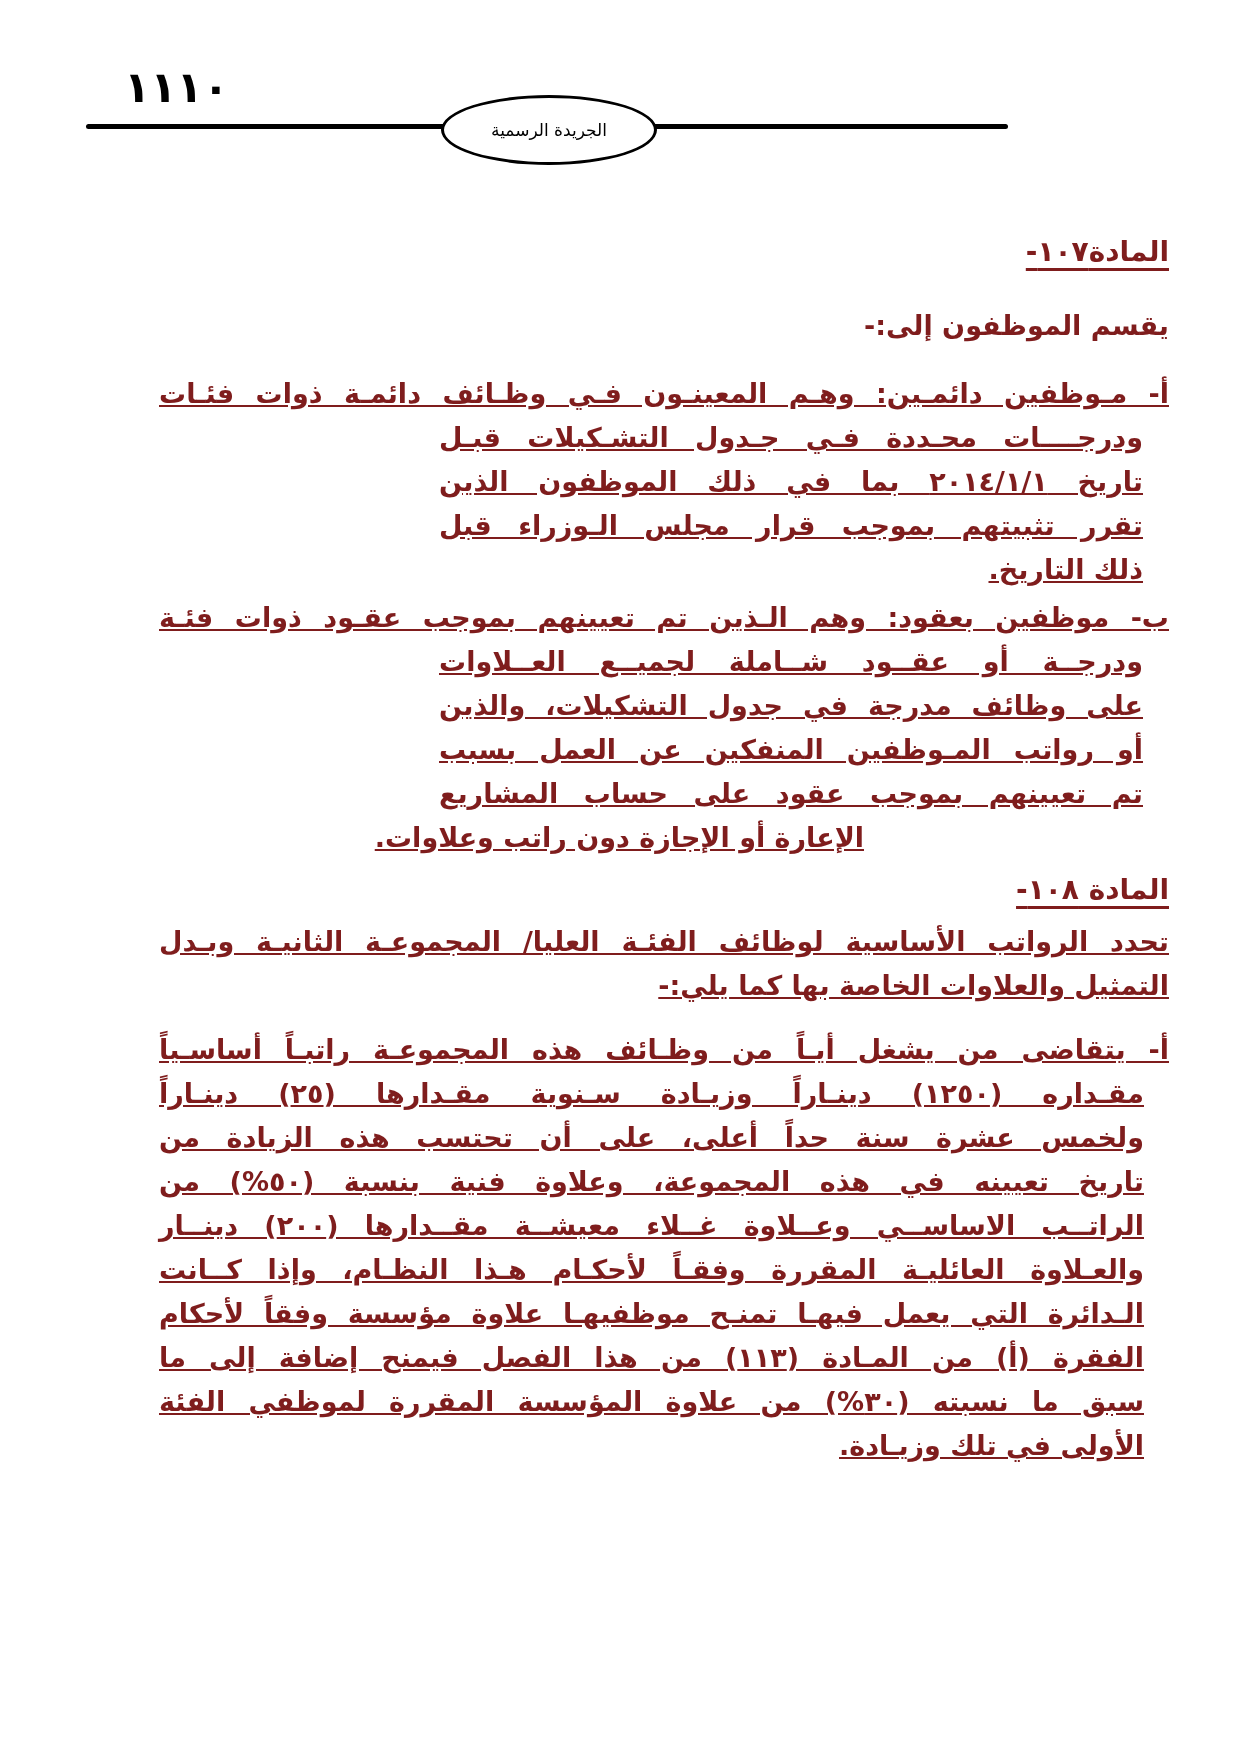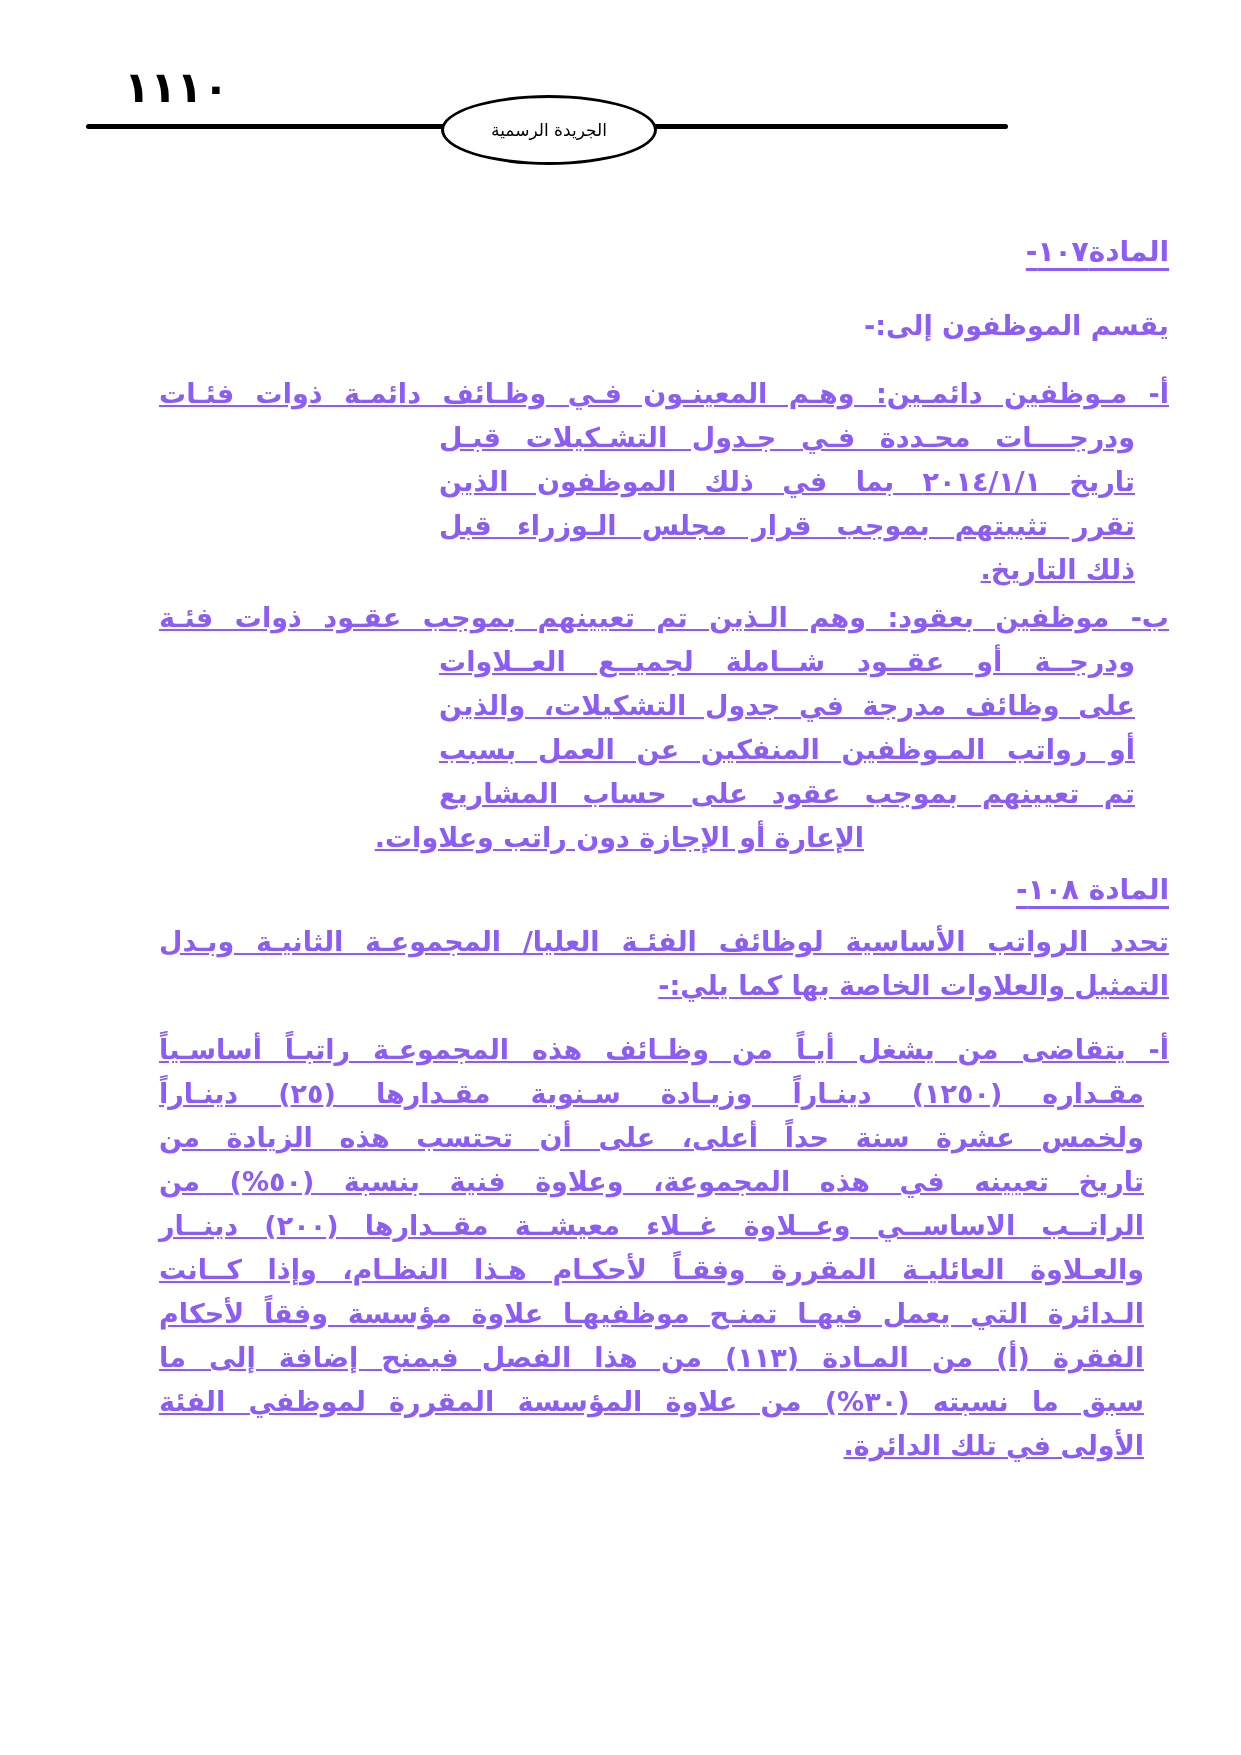--- a/index.html
+++ b/index.html
@@ -45,35 +45,35 @@
   }
   .content {
     position: absolute;
     top: 230px; right: 116px;
     width: 1010px;
     direction: rtl;
     text-align: right;
     font-size: 27px;
     font-weight: 700;
     line-height: 44px;
-    color: #8b5cf6;
+    color: #7f1d1d;
   }
   .article-heading {
     font-size: 28px;
     font-weight: 700;
     text-decoration: underline;
     text-decoration-thickness: 2.5px;
     text-underline-offset: 7px;
     margin: 0 0 30px 0;
   }
   .h108 { margin-top: 8px; margin-bottom: 8px; }
   .intro { margin: 0 0 24px 0; }
   .line { min-height: 44px; text-decoration: underline; }
   .just { text-align: justify; text-align-last: justify; }
-  .cont { margin-right: 34px; margin-left: 280px; }
+  .cont { margin-right: 26px; margin-left: 280px; }
   .cont-full { margin-right: 25px; margin-left: 0; }
   .clause-b { margin-top: 4px; }
   .clause-108a { margin-top: 20px; }
   .b-last { margin-right: 305px; }
 </style>
 </head>
 <body>
 
 <div class="page">
 
@@ -121,18 +121,18 @@
       <div class="line just">أ- يتقاضى من يشغل أيـاً من وظـائف هذه المجموعـة راتبـاً أساسـياً</div>
       <div class="cont-full">
         <div class="line just">مقـداره (١٢٥٠) دينـاراً وزيـادة سـنوية مقـدارها (٢٥) دينـاراً</div>
         <div class="line just">ولخمس عشرة سنة حداً أعلى، على أن تحتسب هذه الزيادة من</div>
         <div class="line just">تاريخ تعيينه في هذه المجموعة، وعلاوة فنية بنسبة (٥٠%) من</div>
         <div class="line just">الراتــب الاساســي وعــلاوة غــلاء معيشــة مقــدارها (٢٠٠) دينــار</div>
         <div class="line just">والعـلاوة العائليـة المقررة وفقـاً لأحكـام هـذا النظـام، وإذا كــانت</div>
         <div class="line just">الـدائرة التي يعمل فيهـا تمنـح موظفيهـا علاوة مؤسسة وفقاً لأحكام</div>
         <div class="line just">الفقرة (أ) من المـادة (١١٣) من هذا الفصل فيمنح إضافة إلى ما</div>
         <div class="line just">سبق ما نسبته (٣٠%) من علاوة المؤسسة المقررة لموظفي الفئة</div>
-        <div class="line">الأولى في تلك الدائرة.</div>
+        <div class="line">الأولى في تلك وزيـادة.</div>
       </div>
     </div>
 
   </div>
 </div>
 
 </body></html>

